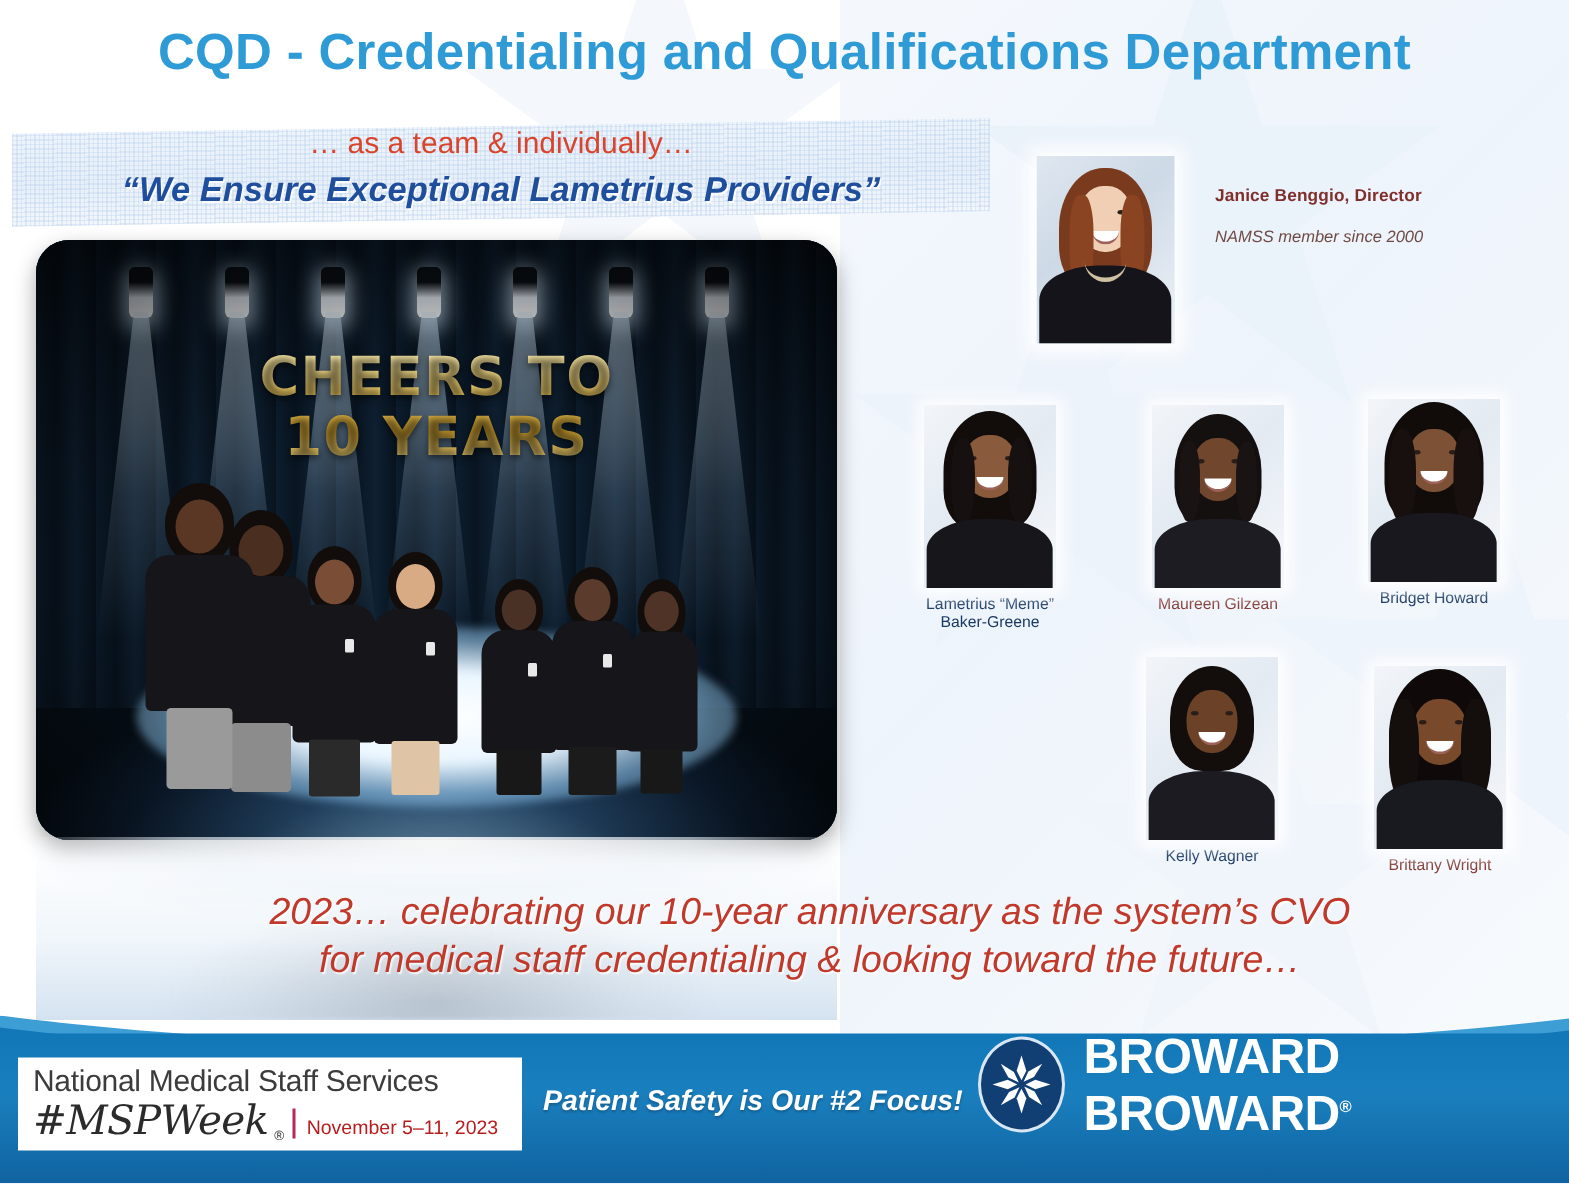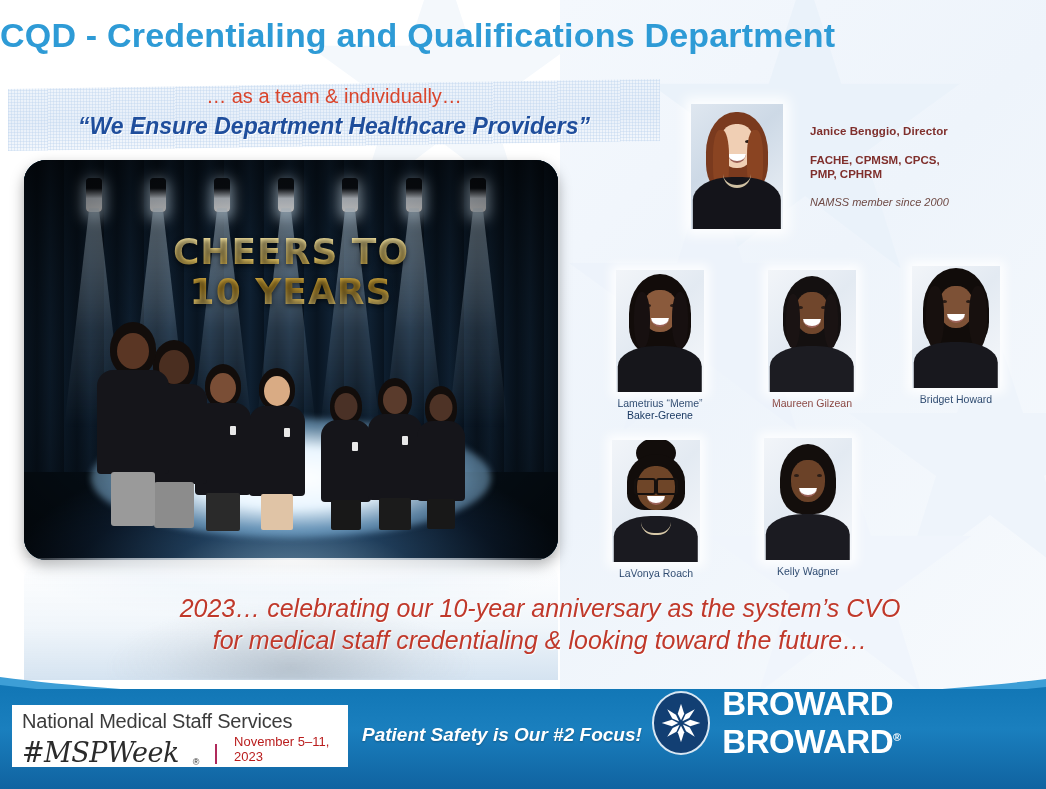--- a/index.html
+++ b/index.html
@@ -16,21 +16,21 @@
   .wm-star{position:absolute;opacity:1;}
   .wm-star svg{display:block;}
 
   .bg-tint{
     position:absolute;left:560px;top:0;width:486px;height:690px;
     background:linear-gradient(135deg,#f4f8fd 0%,#eef4fb 45%,#f7fafd 100%);
   }
 
   
   .title{
-    position:absolute;left:0;top:16px;width:1046px;text-align:left;
+    position:absolute;left:0;top:16px;width:1046px;text-align:center;
     font-size:34px;font-weight:bold;color:#2e9bd6;letter-spacing:.2px;
     font-family:"Liberation Sans", sans-serif;
   }
 
   
   .tagline-band{
     position:absolute;left:8px;top:84px;width:652px;height:62px;
     background:
       repeating-linear-gradient(0deg, rgba(190,212,238,.40) 0px, rgba(190,212,238,.40) 1px, rgba(255,255,255,0) 1px, rgba(255,255,255,0) 3px),
       repeating-linear-gradient(90deg, rgba(186,209,236,.38) 0px, rgba(186,209,236,.38) 1px, rgba(255,255,255,0) 1px, rgba(255,255,255,0) 3px),
@@ -154,21 +154,21 @@
   
   .banner{position:absolute;left:0;bottom:0;width:1046px;height:112px;overflow:hidden;}
   .banner-fill{position:absolute;left:0;bottom:0;width:1046px;height:100px;
     background:linear-gradient(180deg,#1277b6 0%,#1a7fbe 40%,#1063a0 100%);}
   .banner-curve{position:absolute;left:0;top:0;width:1046px;height:36px;}
   .msp-logo{
     position:absolute;left:12px;bottom:22px;width:336px;height:62px;background:#ffffff;
     padding:5px 8px 4px 10px;box-sizing:border-box;
   }
   .msp-l1{font-size:20px;color:#3c3c3c;letter-spacing:-.2px;line-height:23px;font-family:"Liberation Sans", sans-serif;}
-  .msp-l2{display:flex;align-items:flex-end;gap:14px;margin-top:1px;}
+  .msp-l2{display:flex;align-items:flex-end;gap:4px;margin-top:1px;}
   .msp-hash{font-family:"DejaVu Serif", serif;font-style:italic;font-size:27px;color:#2b2b2b;line-height:28px;letter-spacing:-.5px;}
   .msp-reg{font-size:9px;vertical-align:super;color:#2b2b2b;}
   .msp-bar{width:2px;height:20px;background:#b02a5b;margin:0 3px 3px 2px;}
   .msp-date{font-size:13px;color:#b91c1c;padding-bottom:3px;}
   .safety{position:absolute;left:362px;bottom:43px;font-size:19px;font-style:italic;font-weight:bold;color:#ffffff;
     text-shadow:0 1px 2px rgba(0,0,0,.25);}
   .bh-logo{position:absolute;left:652px;bottom:28px;display:flex;align-items:center;gap:12px;}
   .bh-mark{width:60px;height:60px;border-radius:50%;background:#123f73;
     display:flex;align-items:center;justify-content:center;border:2px solid #d8e7f3;}
   .bh-word{font-size:33px;font-weight:bold;color:#fff;letter-spacing:-.5px;font-family:"Liberation Sans", sans-serif;}
@@ -207,21 +207,21 @@
           <polygon points="50,2 61,36 97,36 68,57 79,92 50,70 21,92 32,57 3,36 39,36" fill="#f4f8fc"></polygon>
         </svg>
     </div>
   </div>
 
   <div class="title">CQD - Credentialing and Qualifications Department</div>
 
   <div class="tagline-band"></div>
   <div class="tagline-wrap">
     <div class="tag-line1">… as a team &amp; individually…</div>
-    <div class="tag-line2">“We Ensure Department Healthcare Providers”</div>
+    <div class="tag-line2">“We Ensure Exceptional Lametrius Providers”</div>
   </div>
 
   <div class="photo-shell">
     <div class="stage"></div>
     <div class="curtain"></div>
 
     <div class="lights">
       <div class="lamp" style="left:62px;"></div>
         <div class="beam" style="left:40px;"></div>
       <div class="lamp" style="left:126px;"></div>
@@ -316,24 +316,20 @@
       <div class="eye" style="left:54px;top:36px;"></div>
       <div class="smile" style="top:50px;"></div>
       <div class="hair" style="left:22px;top:26px;width:16px;height:62px;border-radius:40%;background:#8a4422;transform:none;"></div>
       <div class="hair" style="left:56px;top:26px;width:16px;height:62px;border-radius:40%;background:#8a4422;transform:none;"></div>
       <div class="shoulder" style="height:42%;background:#14141a;"></div>
       <div class="neckl" style="top:70px;width:28px;height:11px;border-bottom:3px solid #cfc0a2;"></div>
     </div>
   </div>
   <div class="dir-info">
     <div class="dir-name">Janice Benggio, Director</div>
-    <div class="dir-creds">
-      <span>FACHE, CPMSM, CPCS,</span><br>
-      <span>PMP, CPHRM</span>
-    </div>
     <div class="dir-namss">NAMSS member since 2000</div>
   </div>
 
   <div class="member" style="left:612px;top:270px;">
     <div class="m-photo">
       <div class="hs">
         <div class="bgc"></div>
         <div class="hair" style="top:4px;width:62px;height:80px;border-radius:50% 50% 34% 34%;background:#120c0a;"></div>
         <div class="face" style="top:20px;width:36px;height:42px;background:#8a5a3c;"></div>
         <div class="eye" style="left:30px;top:34px;"></div>
@@ -377,54 +373,52 @@
         <div class="eye" style="left:54px;top:34px;"></div>
         <div class="smile" style="top:48px;"></div>
         <div class="hair" style="left:14px;top:20px;width:18px;height:62px;border-radius:44%;background:#17100e;transform:none;"></div>
         <div class="hair" style="left:57px;top:20px;width:18px;height:62px;border-radius:44%;background:#17100e;transform:none;"></div>
         <div class="shoulder" style="background:#18181e;"></div>
       </div>
     </div>
     <div class="m-name n-navy">Bridget Howard</div>
   </div>
 
-  <div class="member" style="left:608px;top:440px;">
-    <div class="m-photo">
-      <div class="hs">
-        <div class="bgc"></div>
-        <div class="hair" style="top:-2px;width:40px;height:30px;border-radius:50%;background:#120d0b;"></div>
-        <div class="hair" style="top:14px;width:58px;height:56px;border-radius:50% 50% 30% 30%;background:#120d0b;"></div>
-        <div class="face" style="top:26px;width:38px;height:44px;background:#6e4528;"></div>
-        <div class="glasses" style="top:38px;">
-          <i style="left:0;"></i>
-            <i style="right:0;"></i>
-        </div>
-        <div class="smile" style="top:56px;"></div>
-        <div class="shoulder" style="background:#1a1a20;"></div>
-        <div class="neckl" style="top:82px;width:30px;height:11px;border-bottom:2px solid #d8c9a8;"></div>
-      </div>
-    </div>
-    <div class="m-name n-navy">LaVonya Roach</div>
-  </div>
 
   <div class="member" style="left:760px;top:438px;">
     <div class="m-photo">
       <div class="hs">
         <div class="bgc"></div>
         <div class="hair" style="top:6px;width:56px;height:70px;border-radius:50% 50% 38% 38%;background:#130e0c;"></div>
         <div class="face" style="top:22px;width:34px;height:42px;background:#6b4228;"></div>
         <div class="eye" style="left:30px;top:36px;"></div>
         <div class="eye" style="left:53px;top:36px;"></div>
         <div class="smile" style="top:50px;"></div>
         <div class="shoulder" style="background:#1b1b21;"></div>
       </div>
     </div>
     <div class="m-name n-navy">Kelly Wagner</div>
   </div>
 
+  <div class="member" style="left:912px;top:444px;">
+    <div class="m-photo">
+      <div class="hs">
+        <div class="bgc"></div>
+        <div class="hair" style="top:2px;width:68px;height:88px;border-radius:50% 50% 32% 32%;background:#0f0a09;"></div>
+        <div class="face" style="top:22px;width:36px;height:44px;background:#79492b;"></div>
+        <div class="eye" style="left:30px;top:36px;"></div>
+        <div class="eye" style="left:54px;top:36px;"></div>
+        <div class="smile" style="top:50px;"></div>
+        <div class="hair" style="left:10px;top:22px;width:20px;height:68px;border-radius:44%;background:#140e0c;transform:none;"></div>
+        <div class="hair" style="left:58px;top:22px;width:20px;height:68px;border-radius:44%;background:#140e0c;transform:none;"></div>
+        <div class="shoulder" style="background:#191920;"></div>
+      </div>
+    </div>
+    <div class="m-name n-maroon">Brittany Wright</div>
+  </div>
 
   <div class="banner">
     <svg class="banner-curve" viewBox="0 0 1046 36" preserveAspectRatio="none">
       <path d="M0,0 C260,34 780,34 1046,2 L1046,36 L0,36 Z" fill="#3d9ed6"></path>
       <path d="M0,8 C260,40 780,40 1046,10 L1046,36 L0,36 Z" fill="#1277b6"></path>
     </svg>
     <div class="banner-fill"></div>
 
     <div class="msp-logo">
       <div class="msp-l1">National Medical Staff Services</div>

